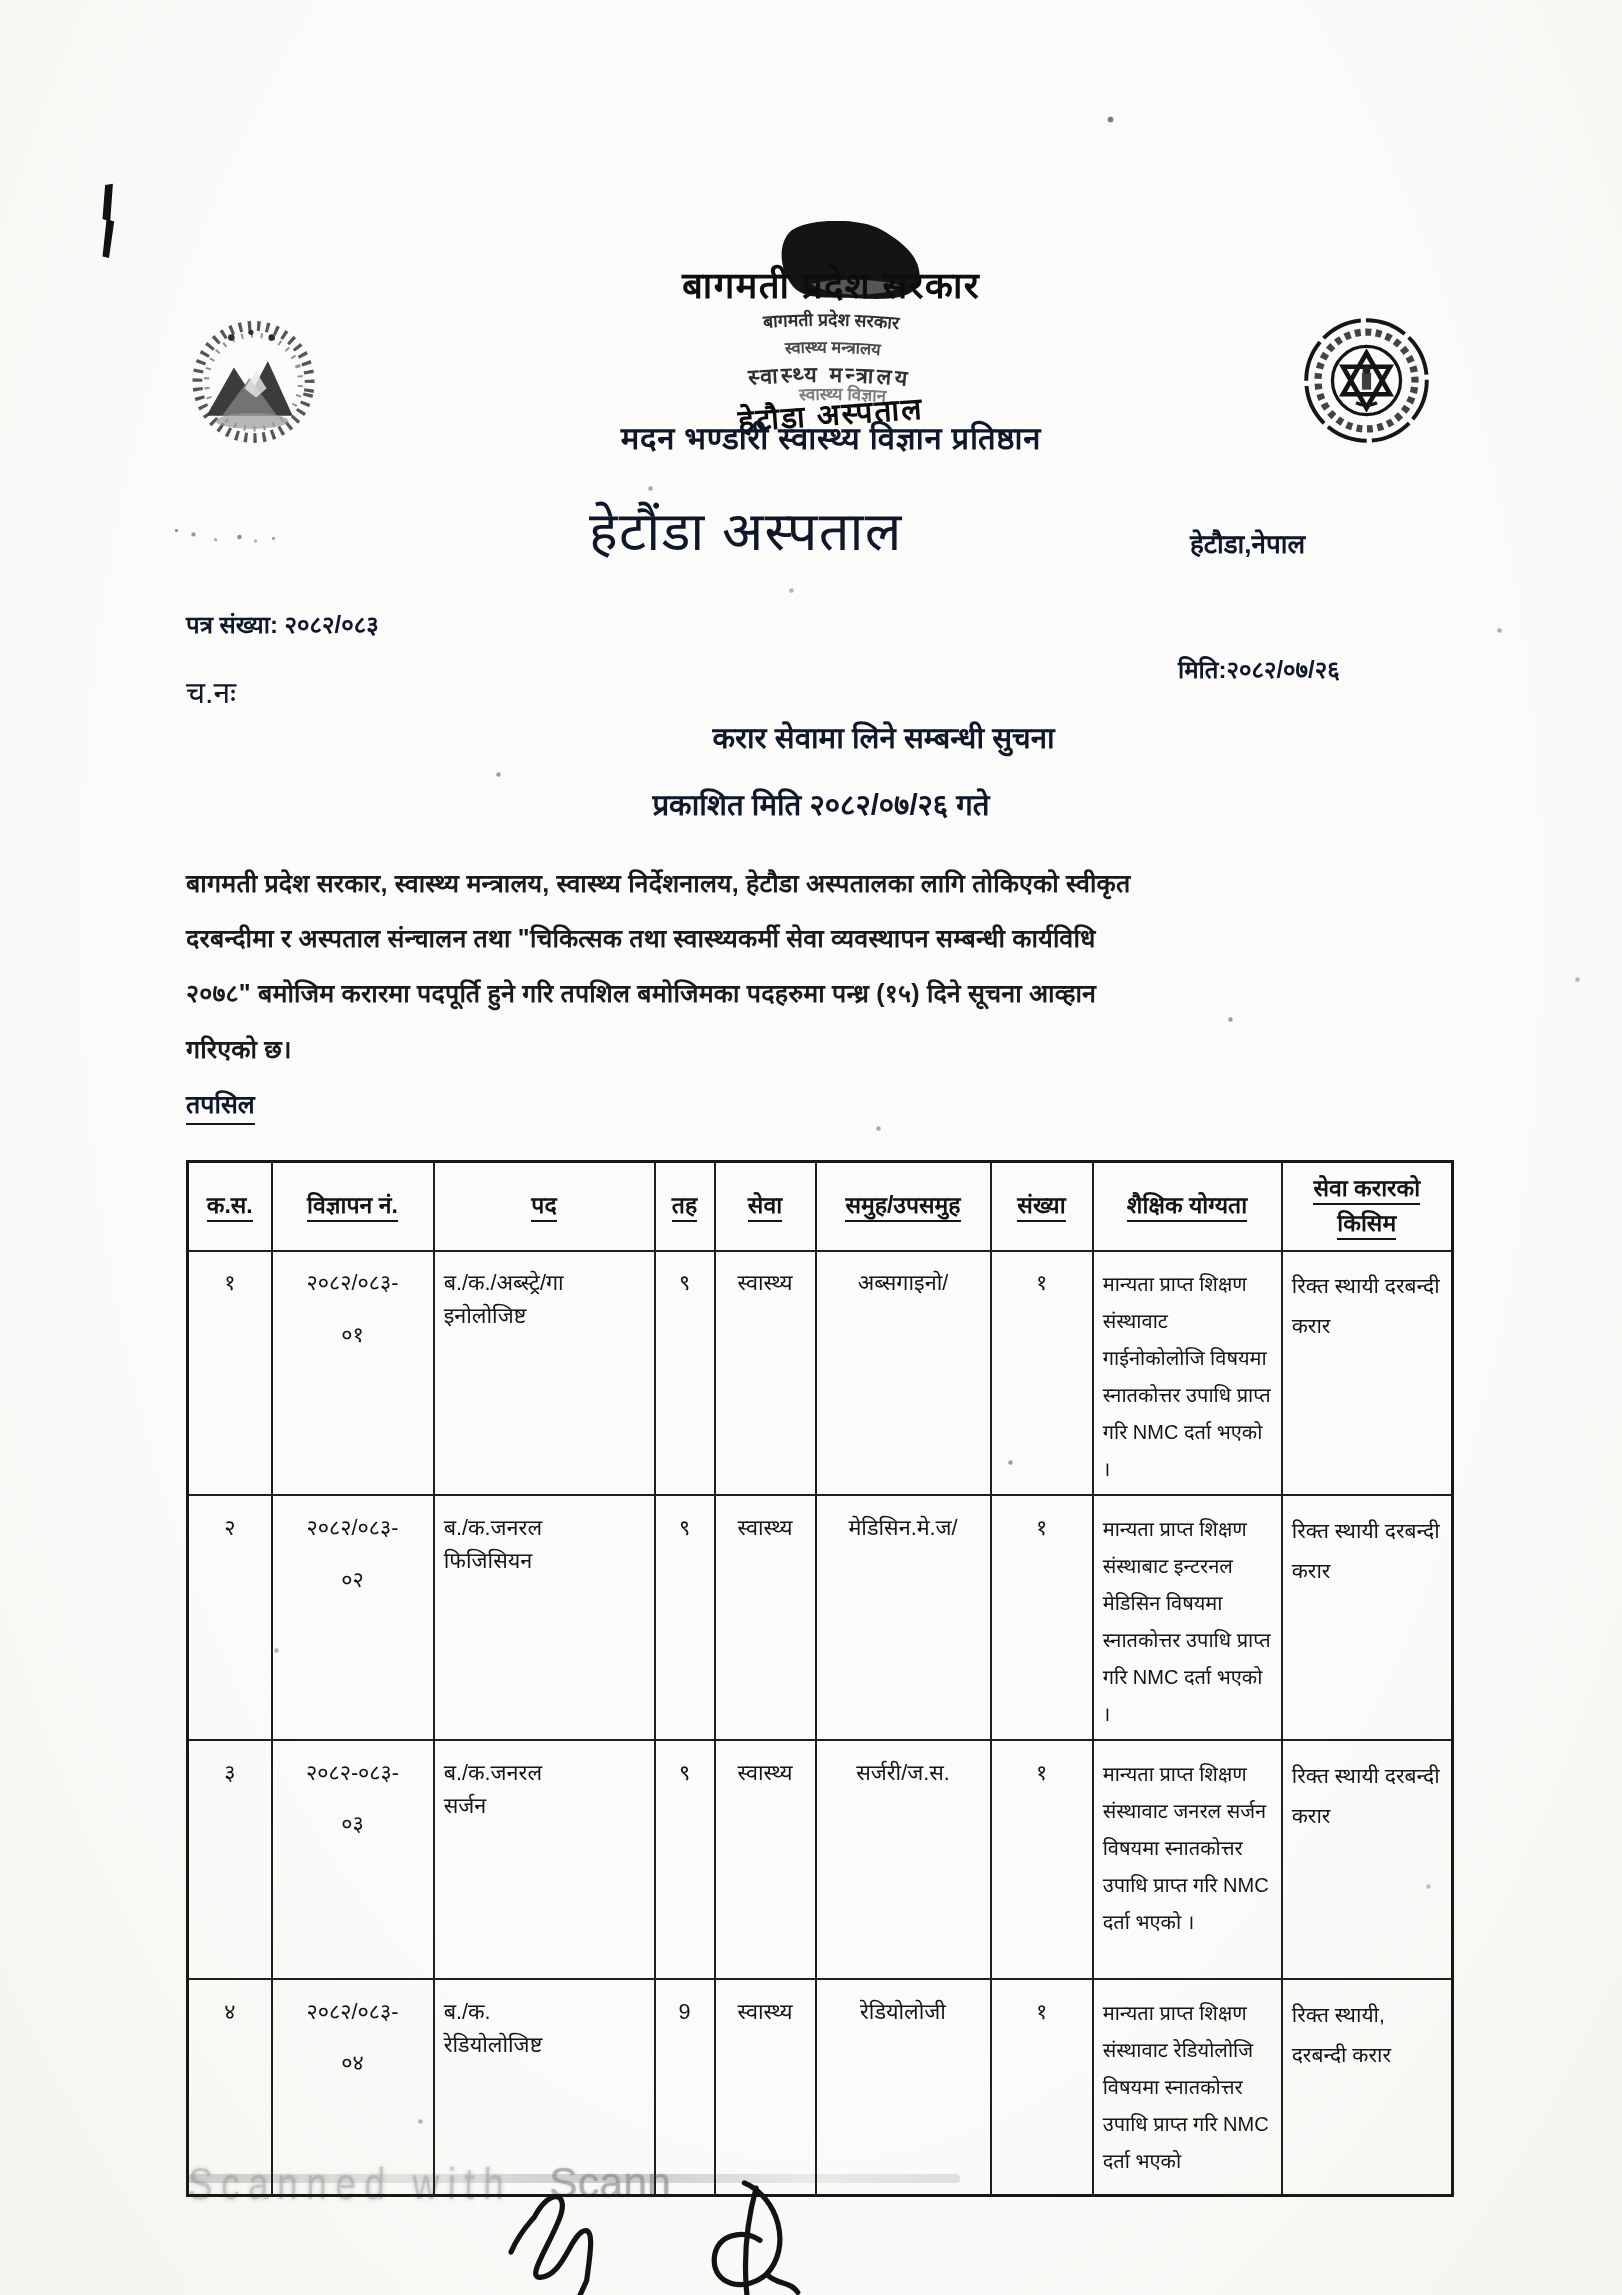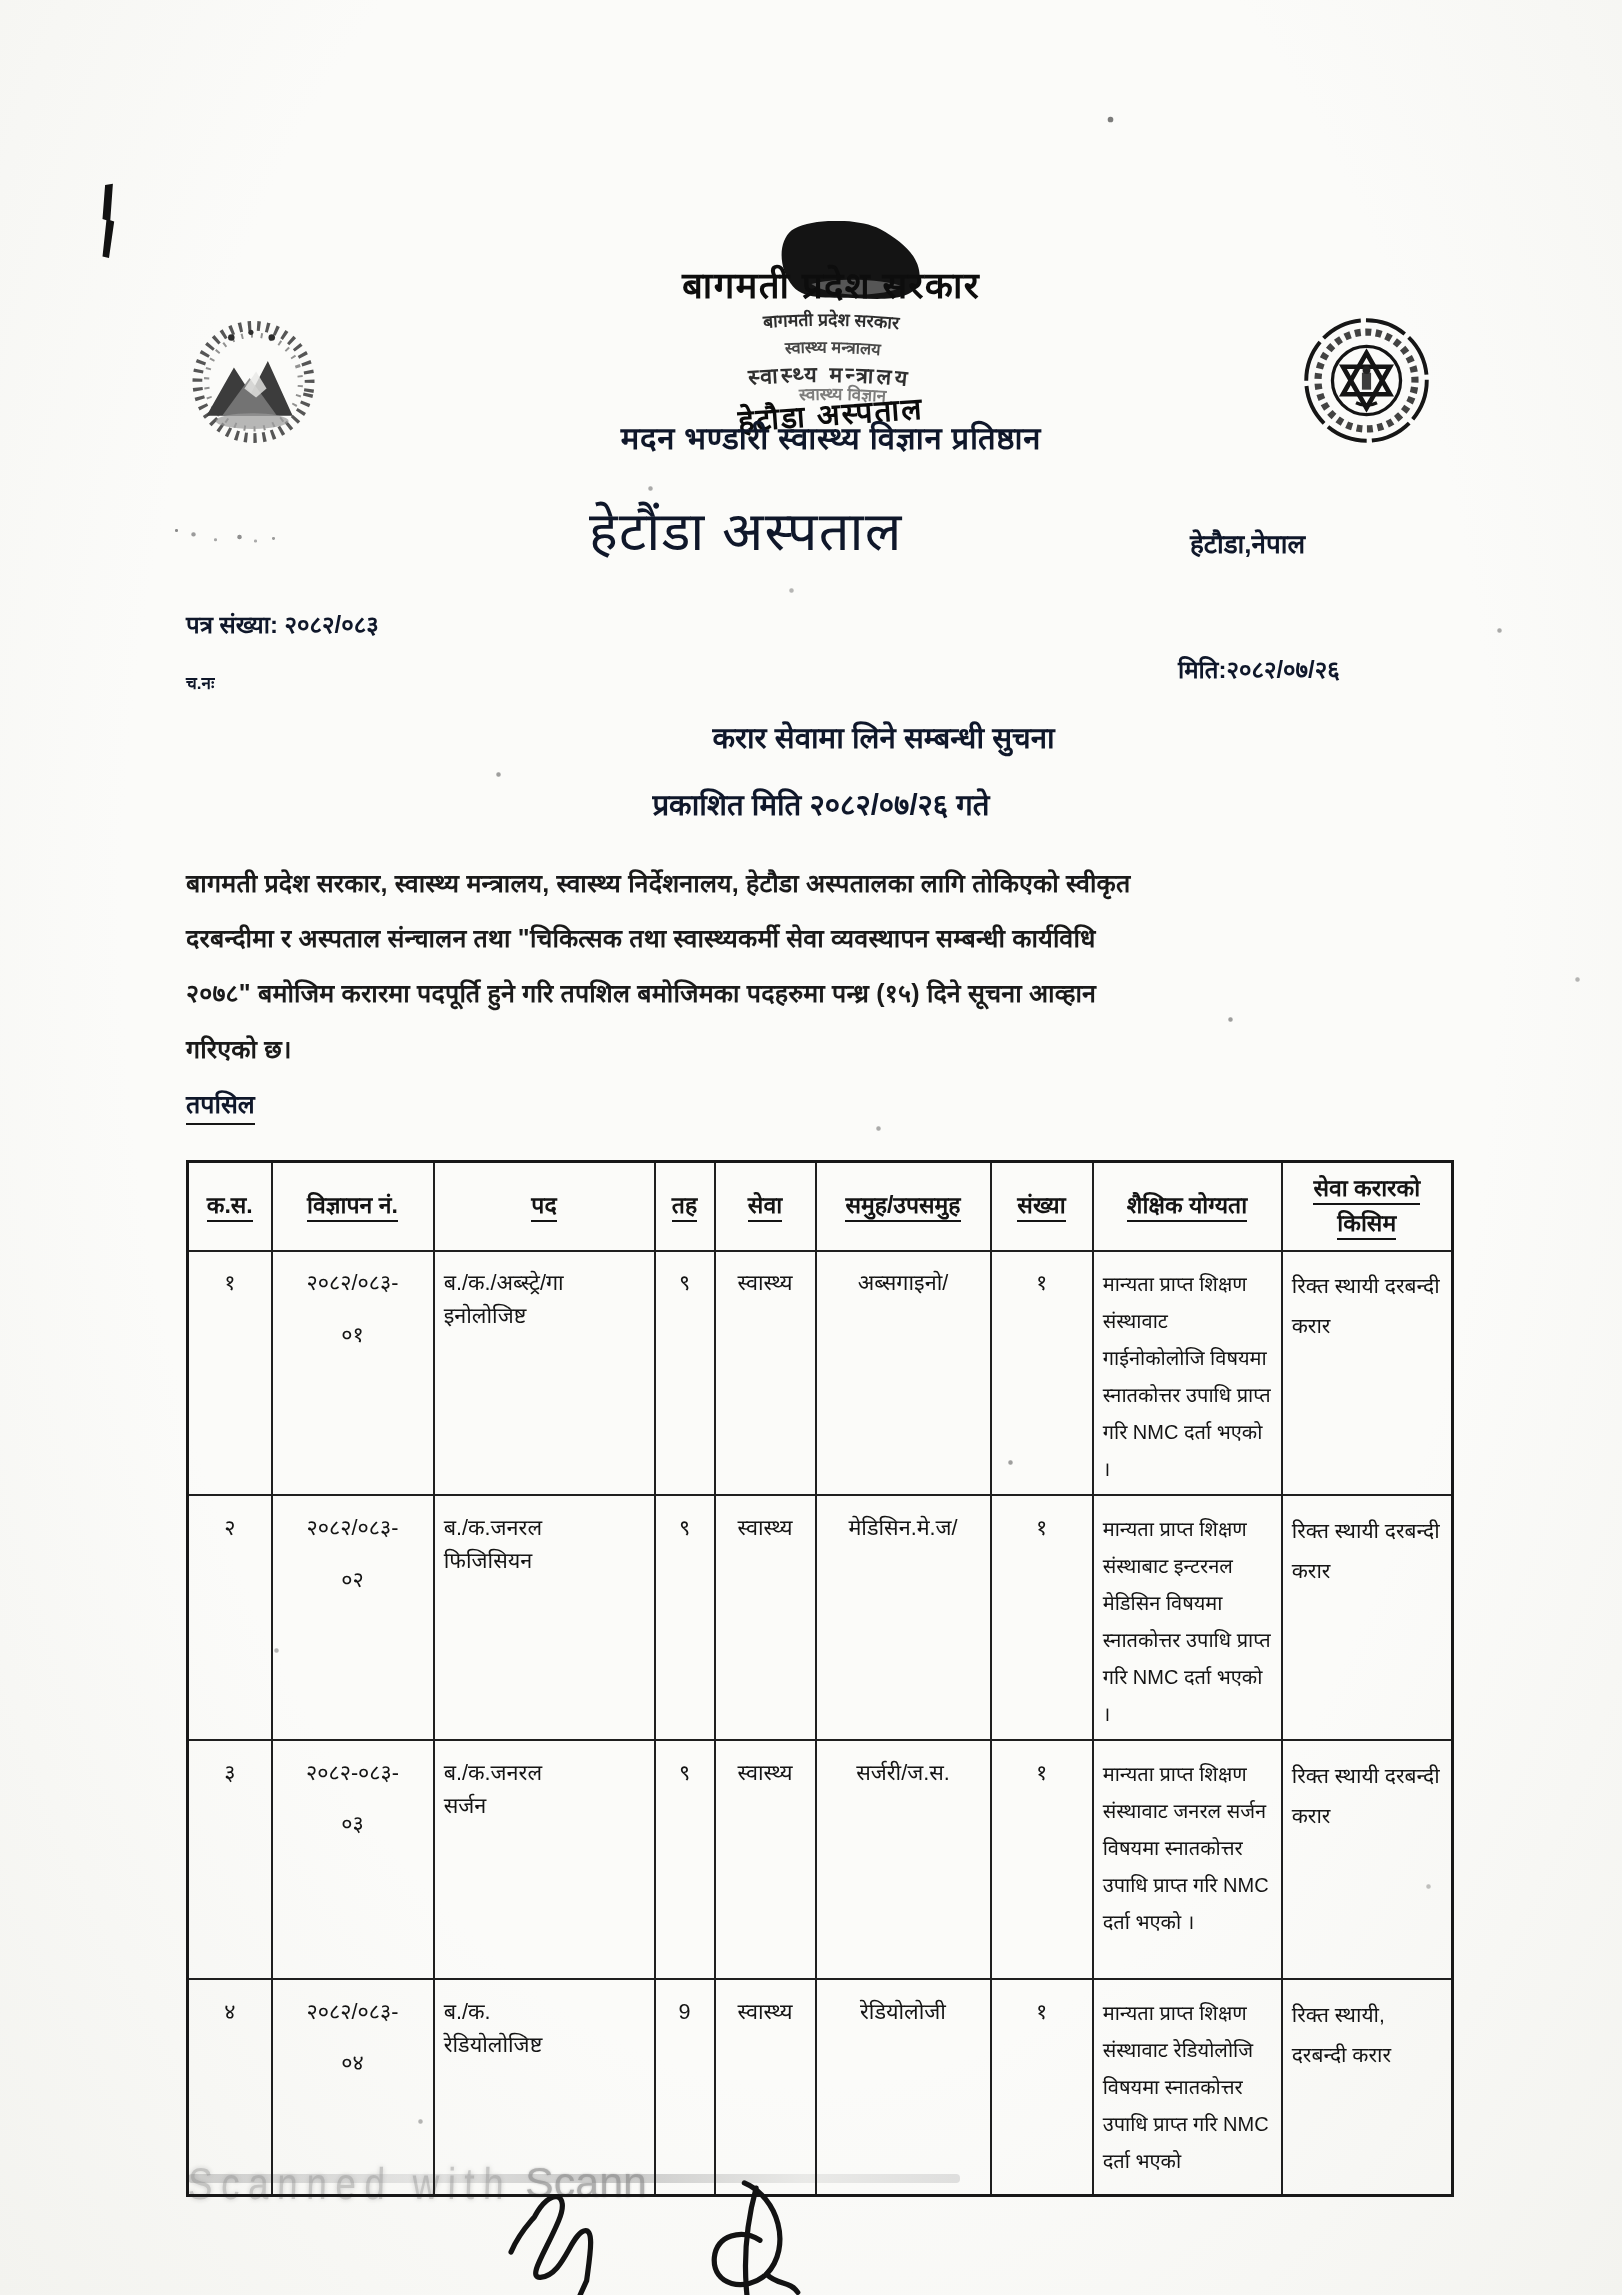--- a/index.html
+++ b/index.html
@@ -12,21 +12,21 @@
   .abs{position:absolute;}
   .ink{color:#0f172a;}
   
   .institution{left:576px;top:416px;width:510px;text-align:center;
     font-size:31px;font-weight:700;letter-spacing:0.7px;}
   .hospital-title{left:589px;top:492px;width:458px;text-align:left;
     font-size:54px;font-weight:400;letter-spacing:1.3px;}
   .location{left:1190px;top:525px;font-size:26px;font-weight:700;}
   .letter-no{left:186px;top:607px;font-size:24px;font-weight:700;}
   .date-line{left:1178px;top:652px;font-size:24px;font-weight:700;text-align:center;}
-  .ch-no{left:186px;top:671px;font-size:17px;font-weight:700;text-align:right;}
+  .ch-no{left:186px;top:671px;font-size:30px;font-weight:400;text-align:right;}
   .notice-title{left:615px;top:717px;width:537px;text-align:center;
     font-size:29.4px;font-weight:700;}
   .notice-published{left:556px;top:784px;width:530px;text-align:center;
     font-size:29.4px;font-weight:700;}
   .para-line{left:186px;width:1273px;font-size:25px;font-weight:600;
     letter-spacing:0.2px;white-space:nowrap;}
   .pl0{top:865px;} .pl1{top:920px;} .pl2{top:975px;} .pl3{top:1031px;}
   .tapasil{left:186px;top:1086px;font-size:25px;font-weight:700;
     border-bottom:2.6px solid #161616;padding-bottom:2.6px;}
   
@@ -41,21 +41,21 @@
   .c-edu,.c-kisim,.c-post{text-align:left;}
   .c-edu{font-size:20px;line-height:1.85;}
   .c-kisim{font-size:21px;line-height:1.9;}
   .blk{display:block;}
   .ad2{margin-top:18.3px;}
   
   .watermark{left:188px;top:2158px;width:851px;z-index:1;white-space:nowrap;}
   .wm1{font-size:37px;color:#8f8f8f;opacity:.48;letter-spacing:8.5px;
     display:inline-block;transform:scaleY(1.2) skewX(-2deg);
     text-shadow:0 0 4.6px #9a9a9a;}
-  .wm2{font-size:43px;color:#8d8d8d;opacity:.68;margin-left:10px;
+  .wm2{font-size:43px;color:#8d8d8d;opacity:.68;margin-left:34px;
     display:inline-block;text-shadow:0 0 2.6px #aaa;}
   .wm-smear{left:188px;top:2174px;width:772px;height:9.2px;z-index:1;
     background:linear-gradient(90deg,#9a9a9a 0%,#c9c9c9 30%,#8f8f8f 55%,#d5d5d3 80%,#bdbdbd 100%);
     opacity:.45;border-radius:3.9px;}
   
   .ink-dots{left:175px;top:529px;width:2.6px;height:2.6px;background:#8a8a8a;border-radius:50%;
     box-shadow:17px 3.9px 0 0.7px #9b9b9b, 39px 9.2px 0 0 #a5a5a5, 63px 6.5px 0 0.7px #8f8f8f,
       79px 10.5px 0 0 #ababab, 97px 7.9px 0 0 #9b9b9b;}
   .specks{left:0;top:0;width:2.6px;height:2.6px;background:transparent;border-radius:50%;
     box-shadow:

